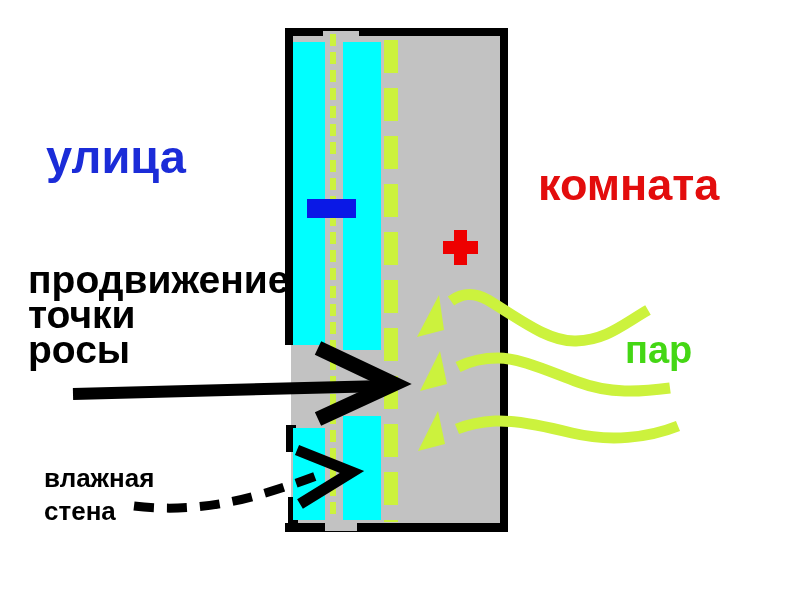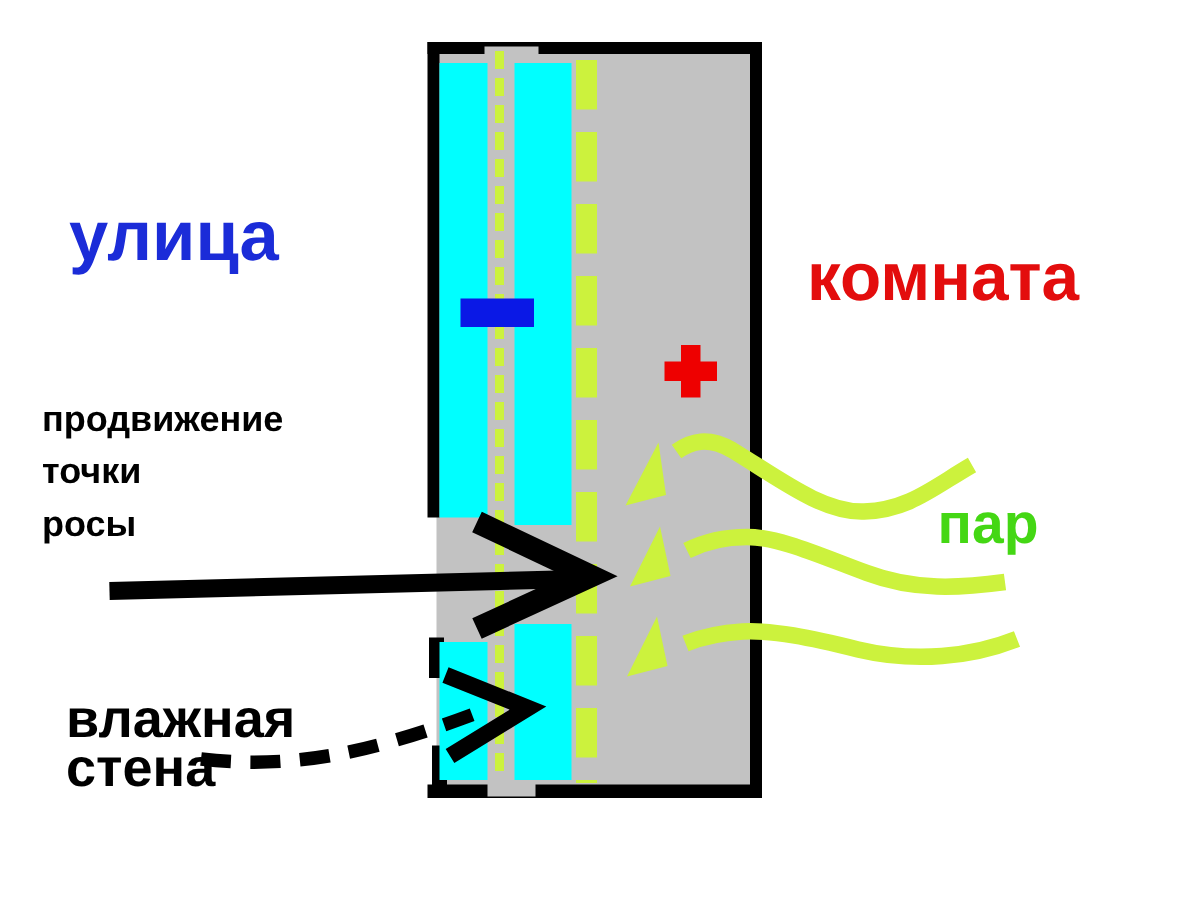--- a/index.html
+++ b/index.html
@@ -14,23 +14,23 @@
   .stage svg{position:absolute;left:0;top:0;}
   .lbl{
     position:absolute;
     font-weight:bold;
     white-space:pre-line;
     line-height:1.1;
     user-select:none;
   }
   .lbl-street{left:46px;top:131px;font-size:47px;}
   .lbl-room{left:538px;top:160px;font-size:45px;}
-  .lbl-dew{left:28px;top:262px;font-size:24px;line-height:35px;color:#000;}
+  .lbl-dew{left:28px;top:262px;font-size:39px;line-height:35px;color:#000;}
   .lbl-steam{left:625px;top:330px;font-size:38px;}
-  .lbl-wet{left:44px;top:462px;font-size:36px;line-height:33px;color:#000;}
+  .lbl-wet{left:44px;top:462px;font-size:26px;line-height:33px;color:#000;}
 </style>
 </head>
 <body>
 
 <div class="stage">
 
   <svg width="800" height="600" viewBox="0 0 800 600">
 
     <rect x="291" y="35" width="209" height="490" fill="#c2c2c2"></rect>
 

